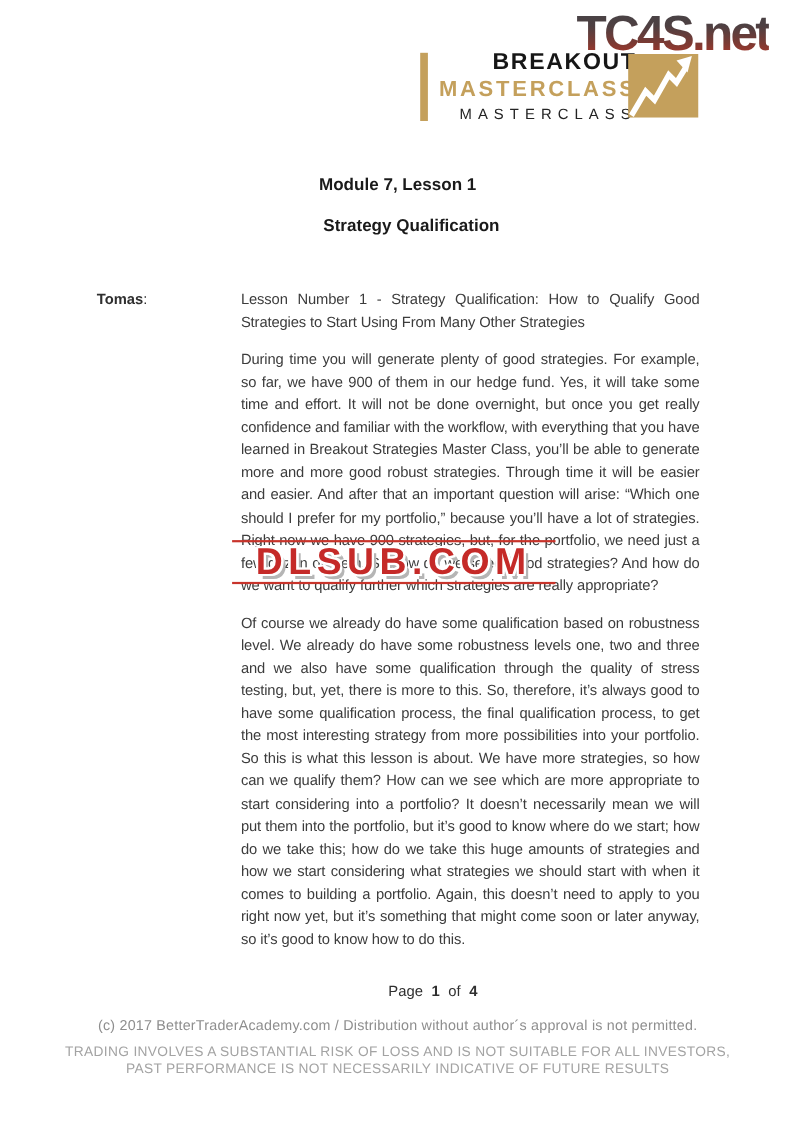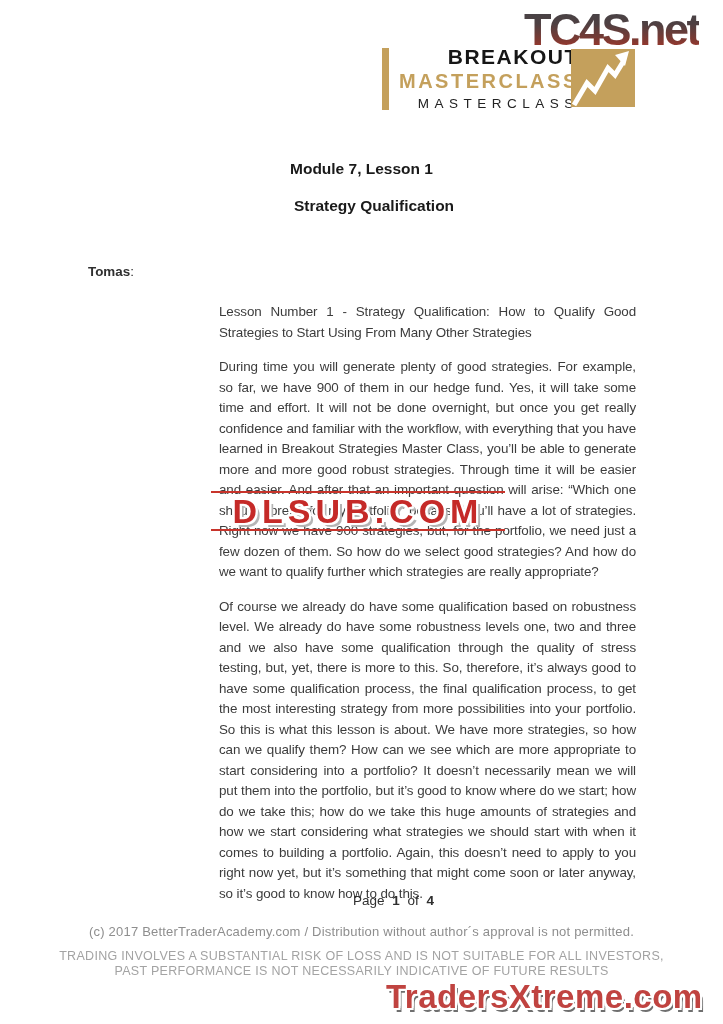--- a/index.html
+++ b/index.html
@@ -30,21 +30,21 @@
 
   
   .title-block { position:absolute; top:160px; left:0; width:723px; text-align:center; color:#1a1a1a; }
   .title-line { font-size:15.5px; font-weight:bold; line-height:18px; }
   .title-line + .title-line { margin-top:19px;padding-left:25px; }
 
   
   .transcript { position:absolute; left:88px; top:262px; width:548px; }
   .speaker { position:absolute; left:0; top:0; font-size:13.4px; color:#2f2f2f; line-height:20.5px; }
   .speaker .name { font-weight:bold; }
-  .paras { margin-left:131px; width:417px;margin-top:40px; }
+  .paras { margin-left:131px; width:417px; }
   .paras p {
     margin:0 0 14px 0; font-size:13.4px; line-height:20.5px;
     text-align:justify; color:#3c3c3c; letter-spacing:-0.1px;
   }
 
   
   .dlsub {
     position:absolute; left:211px; top:491px; width:294px; height:36px;
     border-top:2px solid #c8342b; border-bottom:2px solid #c8342b;
     text-align:center; font-size:34px; font-weight:bold; letter-spacing:5px;
@@ -116,15 +116,14 @@
   <div class="page-num">
     <span>Page</span>
     <span class="b">1</span>
     <span>of</span>
     <span class="b">4</span>
   </div>
   <div class="copyright">(c) 2017 BetterTraderAcademy.com / Distribution without author´s approval is not permitted.</div>
   <div class="disclaimer disc1">TRADING INVOLVES A SUBSTANTIAL RISK OF LOSS AND IS NOT SUITABLE FOR ALL INVESTORS,</div>
   <div class="disclaimer disc2">PAST PERFORMANCE IS NOT NECESSARILY INDICATIVE OF FUTURE RESULTS</div>
 
-  <div class="txtreme">TradersXtreme.com</div>
 
 </div>
 
 </body></html>

